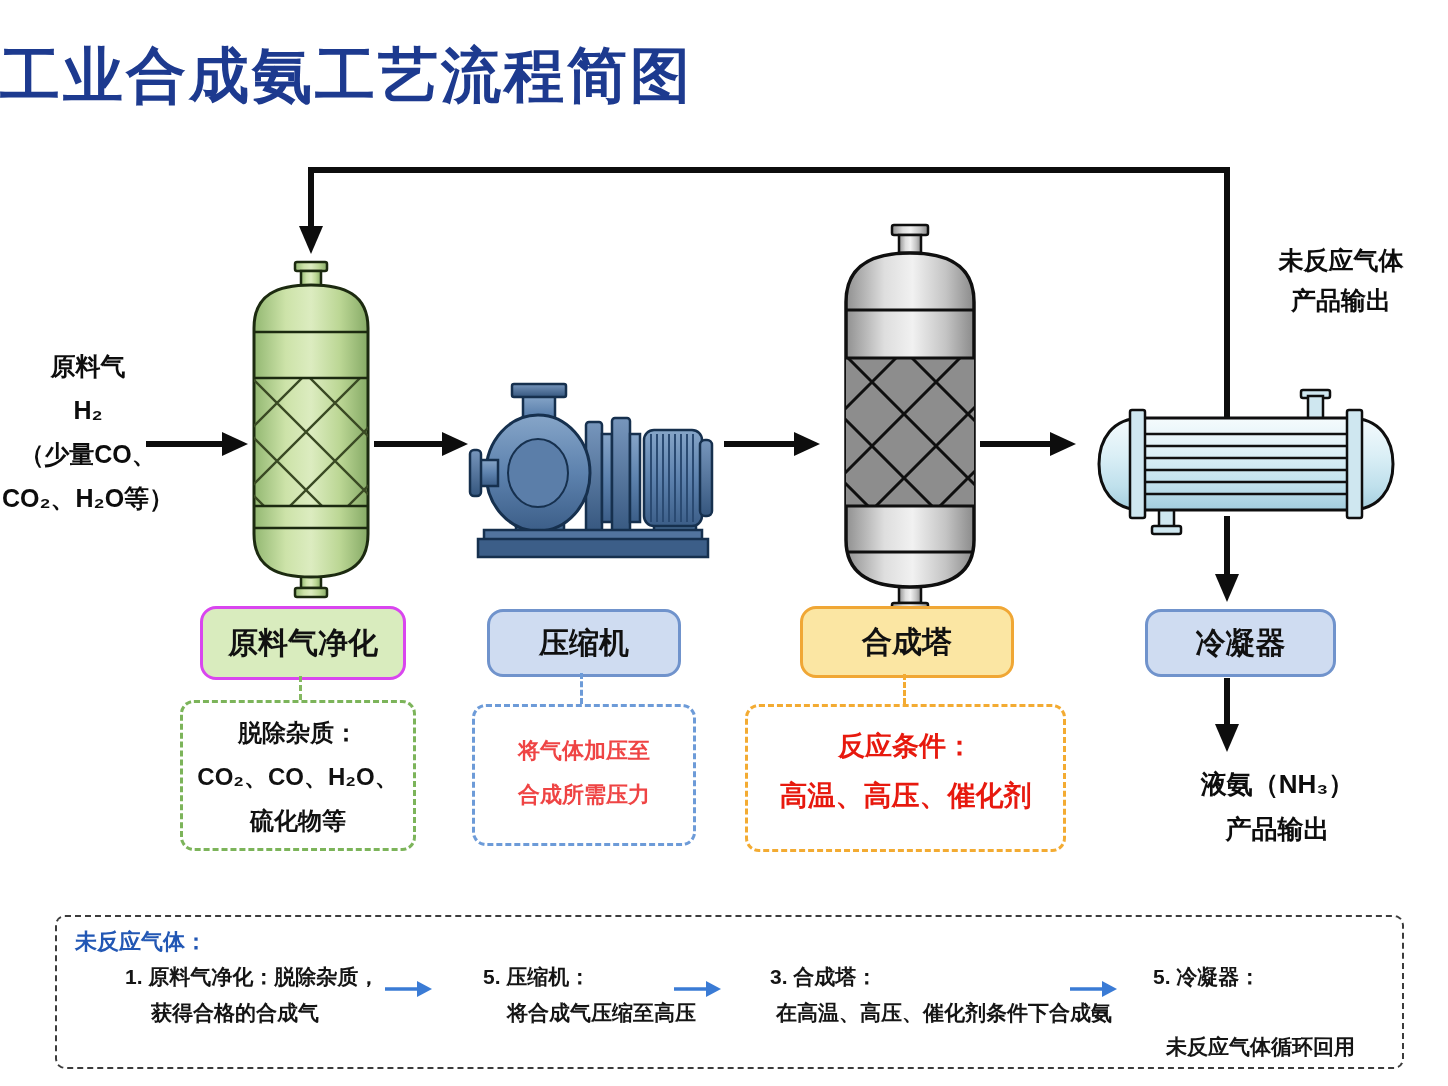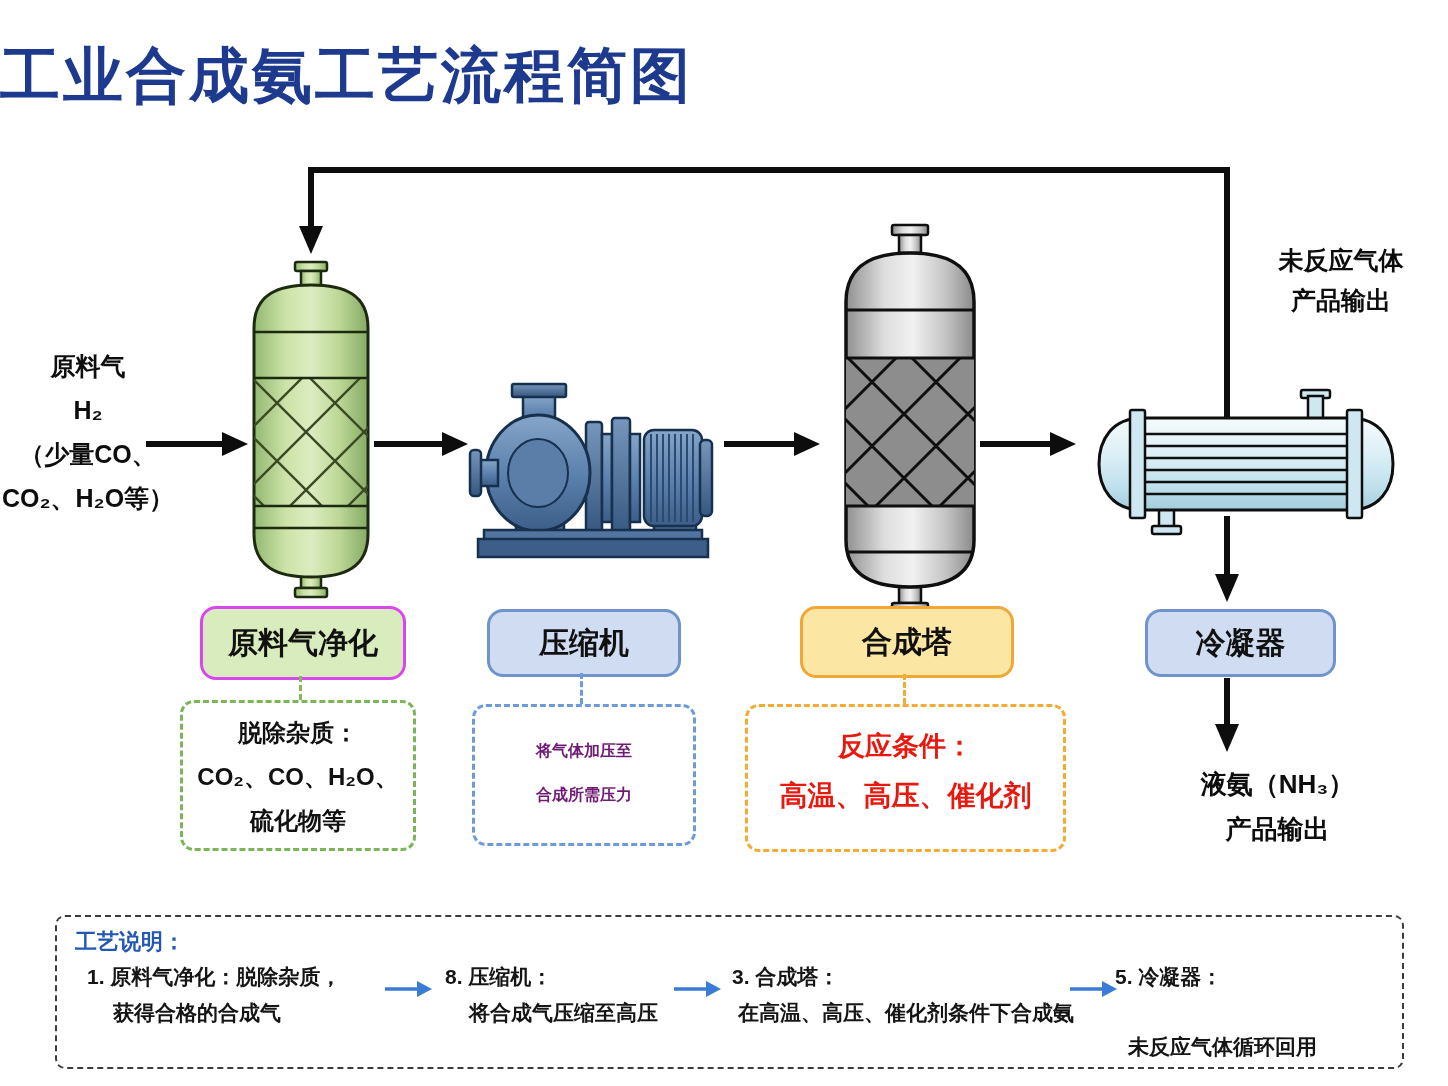--- a/index.html
+++ b/index.html
@@ -14,29 +14,29 @@
         line-height:40px;color:#0d0d0d;}
   .product{top:762px;left:1150px;width:255px;text-align:center;font-size:26px;font-weight:800;
         line-height:45px;color:#0d0d0d;}
   .labelbox{border-radius:16px;display:flex;align-items:center;justify-content:center;
         font-size:30px;font-weight:800;color:#111;z-index:3;}
   .lb-green{background:#d9ecbe;border:3px solid #d946ef;}
   .lb-blue{background:#cfdcf1;border:3px solid #7093cc;}
   .lb-orange{background:#fbe6a3;border:3px solid #f0a735;}
   .descbox{border-radius:14px;text-align:center;font-weight:800;background:#ffffff;z-index:3;}
   .db-green{border:3px dashed #7cb45a;font-size:24px;line-height:44px;padding-top:8px;color:#111;}
-  .db-blue{border:3px dashed #6d9bd8;font-size:16px;line-height:44px;padding-top:22px;color:#701a75;}
+  .db-blue{border:3px dashed #6d9bd8;font-size:22px;line-height:44px;padding-top:22px;color:#ef4444;}
   .db-orange{border:3px dashed #f3ab32;color:#e7190e;padding-top:14px;}
   .db-orange .l1{font-size:27px;font-weight:800;line-height:50px;}
   .db-orange .l2{font-size:28px;font-weight:800;line-height:50px;}
   .connector{width:0;z-index:3;}
   .notesbox{top:915px;left:55px;width:1345px;height:150px;border:2px dashed #3c3c3c;
         border-radius:10px;background:#fff;z-index:3;}
   .notes-heading{left:18px;top:10px;font-size:22px;font-weight:800;color:#2257b4;}
-  .note-line{white-space:nowrap;font-size:21px;font-weight:600;color:#151515;}
+  .note-line{white-space:nowrap;font-size:21px;font-weight:600;color:#151515;margin-left:38px;}
   svg{display:block;}
   .z1{z-index:1;} .z2{z-index:2;}
 </style>
 </head>
 <body>
 
 <div class="canvas">
 
   <div class="abs title">工业合成氨工艺流程简图</div>
 
@@ -246,31 +246,31 @@
     <div class="l1">反应条件：</div>
     <div class="l2">高温、高压、催化剂</div>
   </div>
 
   <div class="abs product">
     <div>液氨（NH₃）</div>
     <div>产品输出</div>
   </div>
 
   <div class="abs notesbox">
-    <div class="abs notes-heading">工艺说明：</div>
+    <div class="abs notes-heading">未反应气体：</div>
 
     <div class="abs note-line" style="left:30px;top:46px">1. 原料气净化：脱除杂质，</div>
     <div class="abs note-line" style="left:56px;top:82px">获得合格的合成气</div>
 
     <svg class="abs" style="left:328px;top:60px" width="48" height="24" viewBox="0 0 48 24">
       <line x1="0" y1="12" x2="32" y2="12" stroke="#3a7bd5" stroke-width="3.5"></line>
       <polygon points="32,4 32,20 47,12" fill="#3a7bd5"></polygon>
     </svg>
 
-    <div class="abs note-line" style="left:388px;top:46px">8. 压缩机：</div>
+    <div class="abs note-line" style="left:388px;top:46px">5. 压缩机：</div>
     <div class="abs note-line" style="left:412px;top:82px">将合成气压缩至高压</div>
 
     <svg class="abs" style="left:617px;top:60px" width="48" height="24" viewBox="0 0 48 24">
       <line x1="0" y1="12" x2="32" y2="12" stroke="#3a7bd5" stroke-width="3.5"></line>
       <polygon points="32,4 32,20 47,12" fill="#3a7bd5"></polygon>
     </svg>
 
     <div class="abs note-line" style="left:675px;top:46px">3. 合成塔：</div>
     <div class="abs note-line" style="left:681px;top:82px">在高温、高压、催化剂条件下合成氨</div>
 

